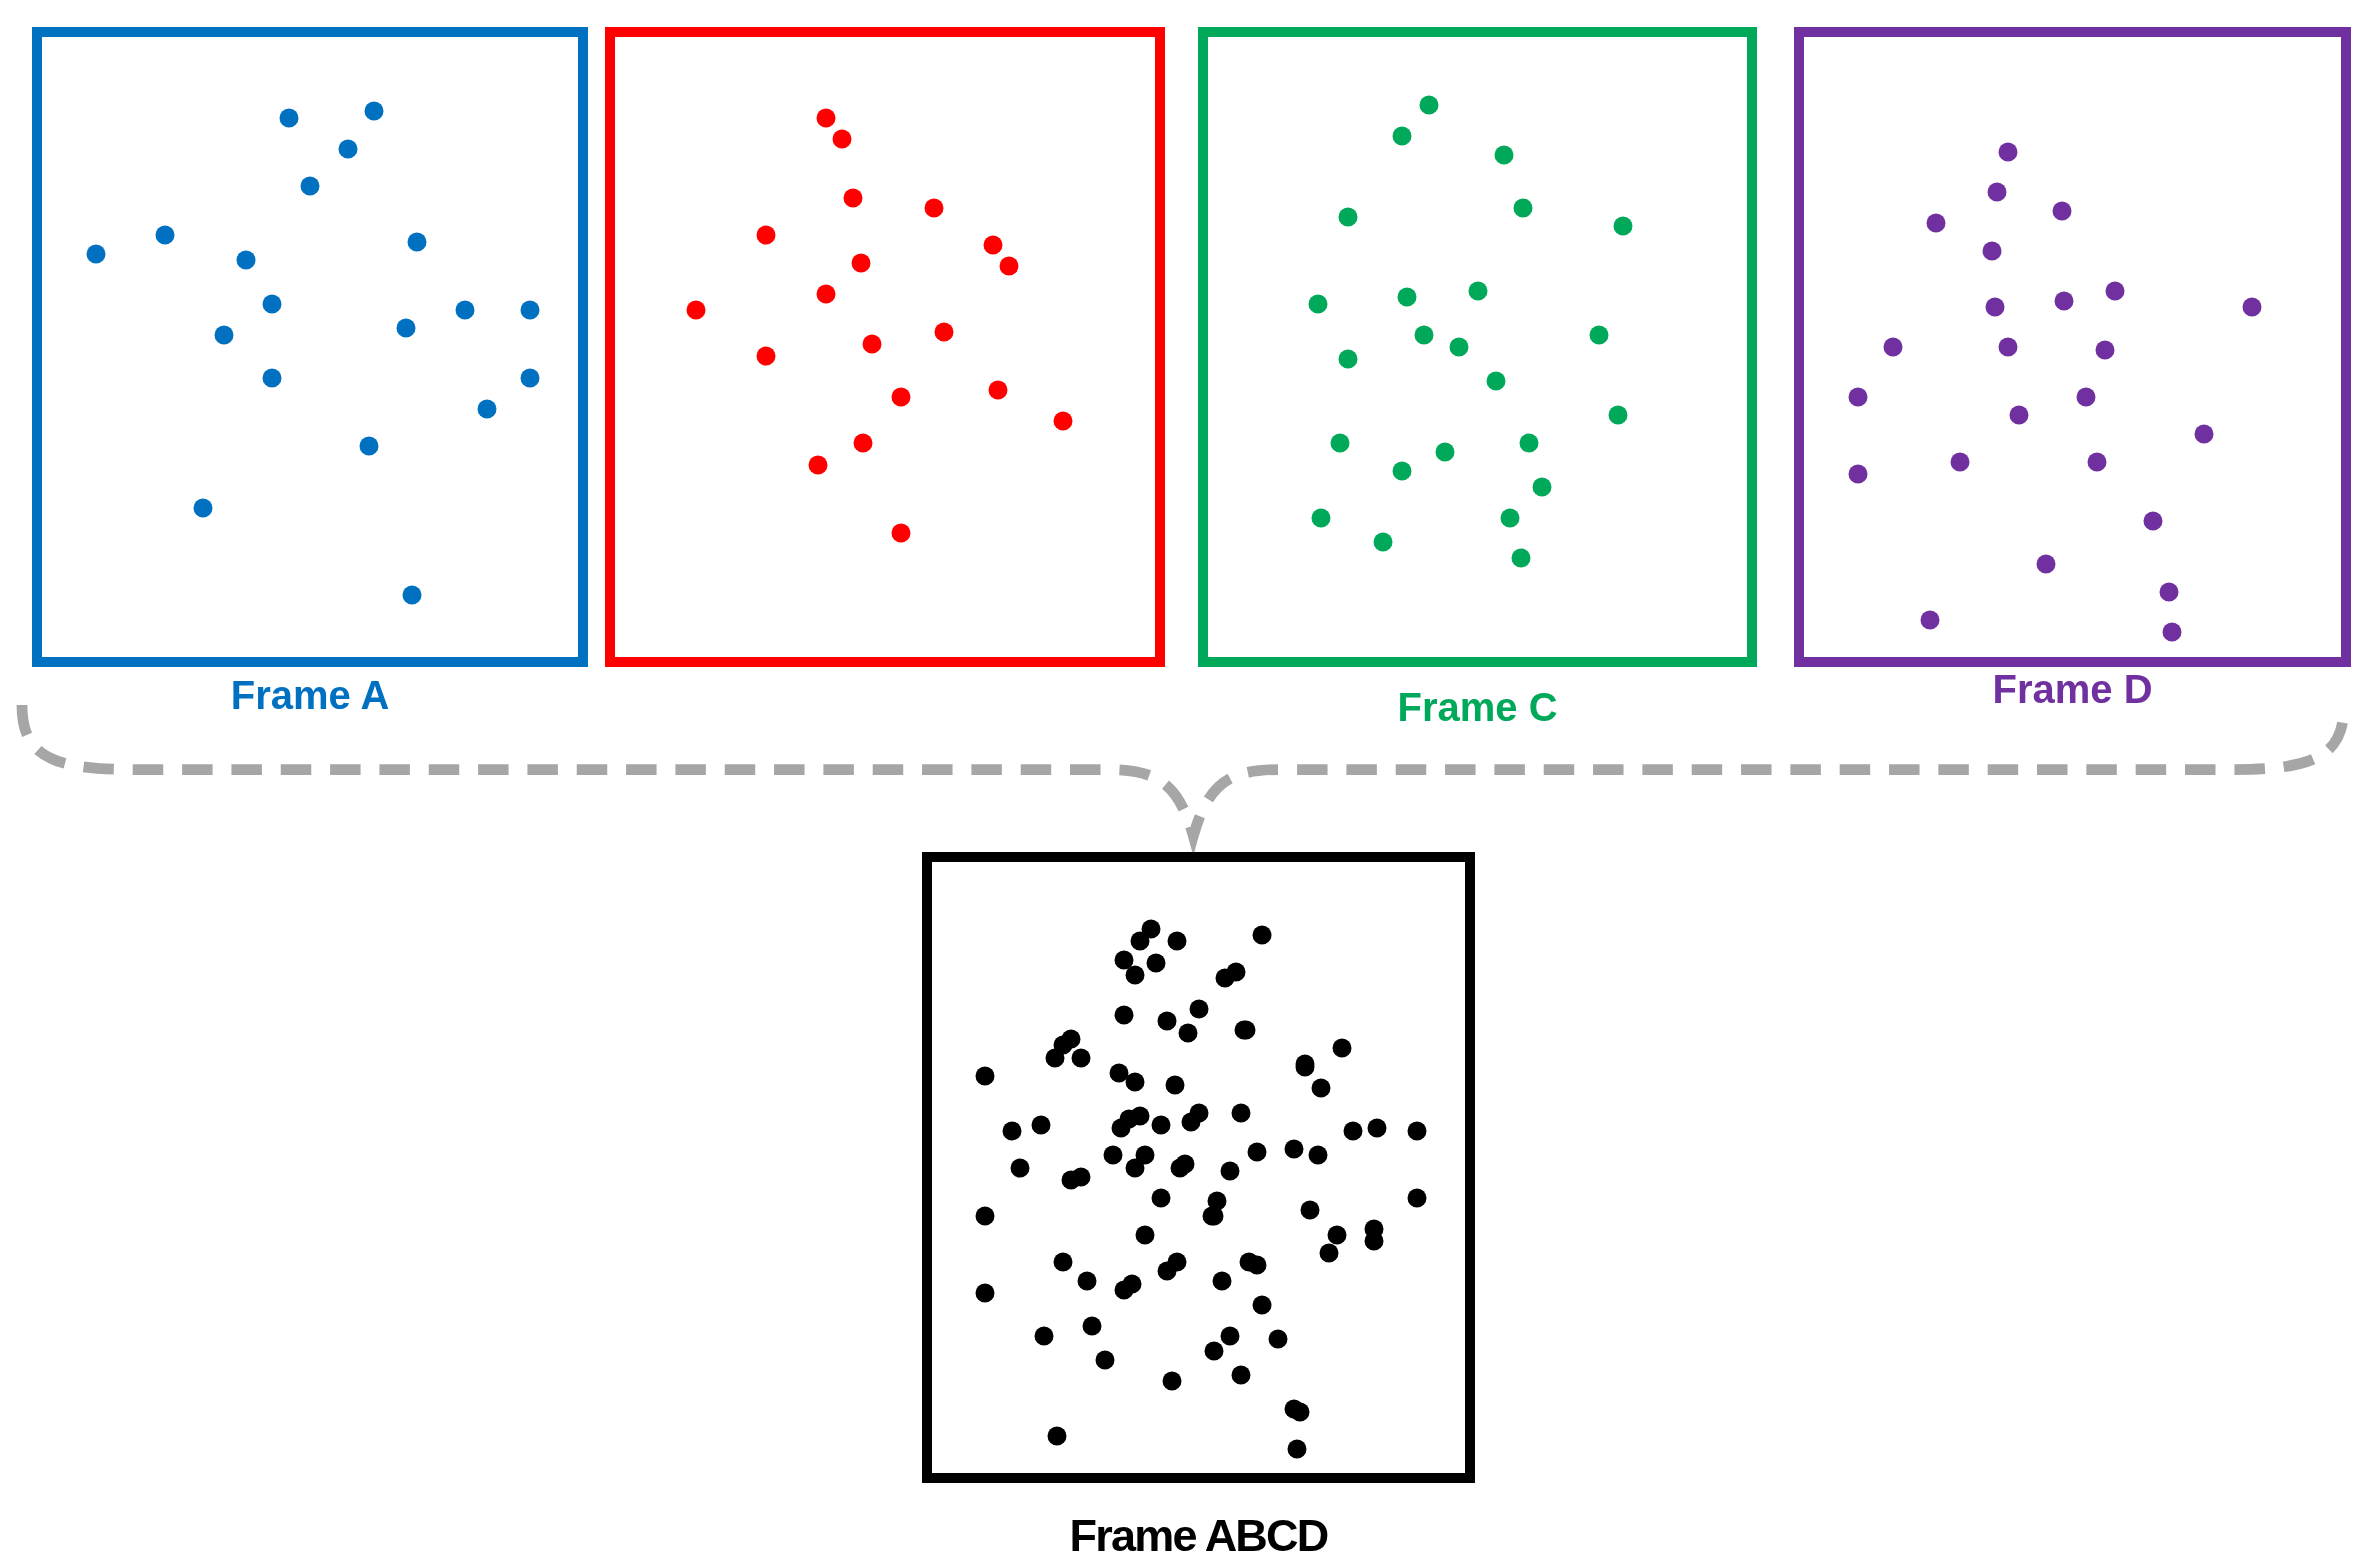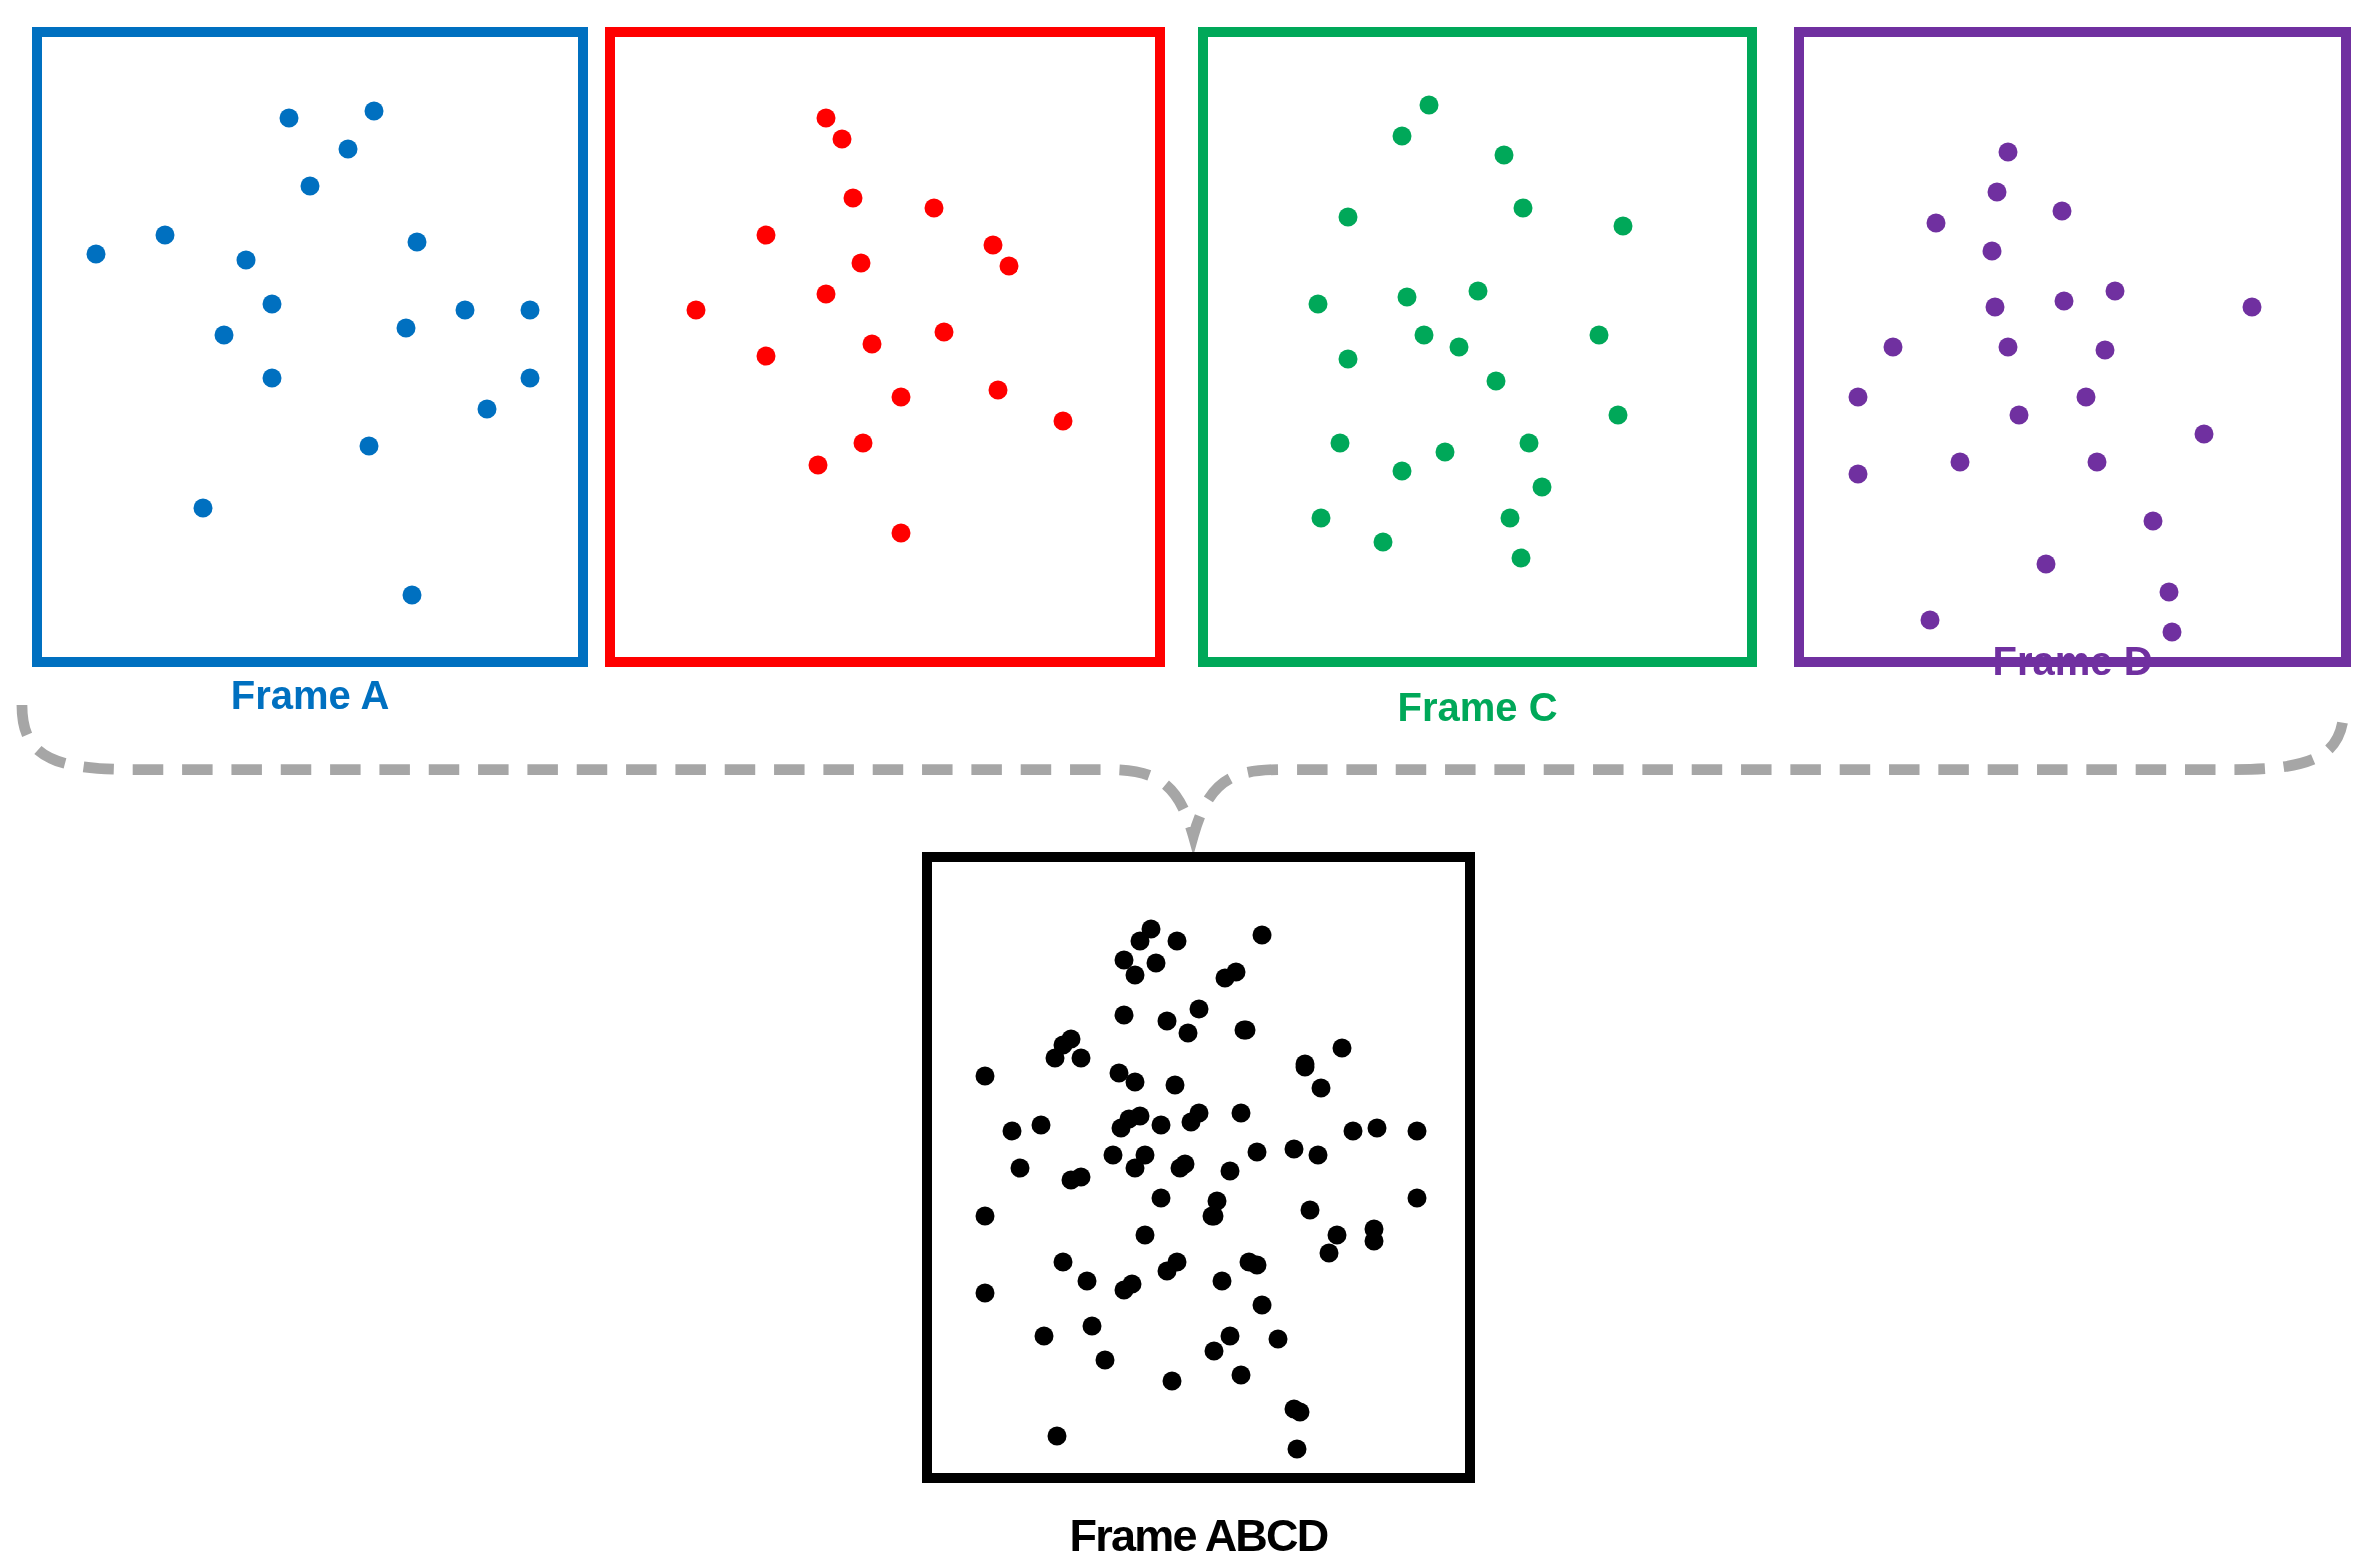--- a/index.html
+++ b/index.html
@@ -33,21 +33,21 @@
     position: absolute;
     text-align: center;
     font-weight: bold;
     font-size: 40px;
     line-height: 1.1;
     color: #000;
   }
   .frame-label.la { left: 32px;   top: 673px; width: 556px; }
   .frame-label.lb { left: 605px;  top: 673px; width: 560px; }
   .frame-label.lc { left: 1198px; top: 673px; width: 559px; }
-  .frame-label.ld { left: 1794px; top: 639px; width: 557px; }
+  .frame-label.ld { left: 1794px; top: 667px; width: 557px; }
   .frame-label.labcd {
     left: 922px; top: 1511px; width: 553px;
     font-size: 45px; letter-spacing: -1.8px; color: #000000;
   }
   .brace-svg {
     position: absolute;
     left: 0; top: 0;
     width: 2366px; height: 1566px;
     pointer-events: none;
   }

